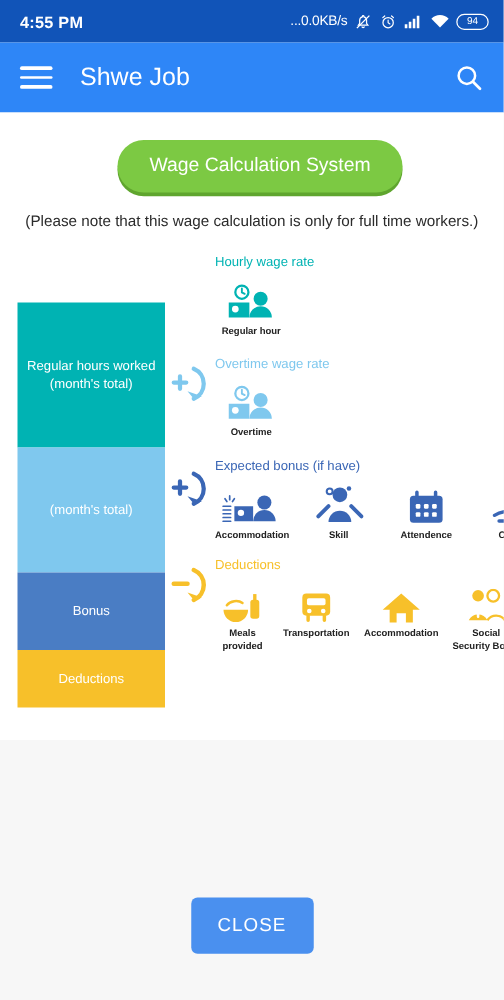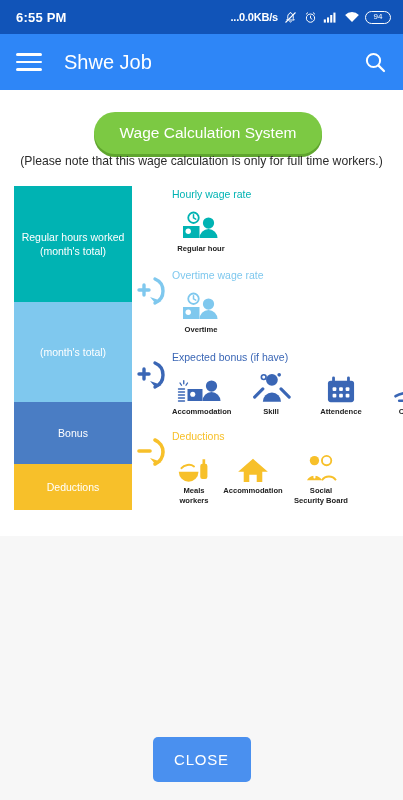--- a/index.html
+++ b/index.html
@@ -12,21 +12,21 @@
   .screen { position: relative; width: 403px; height: 800px; background: #f7f7f7; }
 
   
   .statusbar {
     height: 34px; background: #1154b8; color: #fff;
     display: flex; align-items: center; justify-content: space-between;
     padding: 0 12px 0 16px;
   }
   .status-time { font-size: 13px; font-weight: 700; letter-spacing: .2px; }
   .status-right { display: flex; align-items: center; gap: 5px; }
-  .status-speed { font-size: 11px; font-weight: 700; letter-spacing: -.2px; }
+  .status-speed { font-size: 11px; font-weight: 400; letter-spacing: -.2px; }
   .sb-ic { display: block; }
   .battery {
     display: inline-flex; align-items: center; justify-content: center;
     min-width: 26px; height: 13px; border: 1.6px solid #fff; border-radius: 7px;
     font-size: 8px; font-weight: 400; padding: 0 3px; line-height: 1;
   }
 
   
   .appbar {
     height: 56px; background: #2e86f7; color: #fff;
@@ -44,31 +44,31 @@
 
   .pill-wrap { display: flex; justify-content: center; padding-left: 13px; }
   .pill {
     background: #7cc943; color: #fff; border: none;
     border-radius: 24px; padding: 12px 26px; font-size: 15.5px;
     box-shadow: 0 3px 0 #5fa52e; cursor: pointer;
     font-family: "Liberation Sans", sans-serif;
   }
   .note {
     text-align: center; font-size: 12.2px; color: #2b2b2b;
-    padding: 0 8px;
+    margin-top: 16px; padding: 0 8px;
   }
 
   
   .diagram { display: flex; margin-top: 18px; padding: 0 8px 0 0; }
   .bars { width: 118px; margin-left: 14px; flex: none; }
   .bar {
     color: #fff; display: flex; align-items: center; justify-content: center;
     text-align: center; font-size: 10.5px; line-height: 1.35; padding: 0 6px;
   }
-  .bar-regular  { height: 116px; background: #00b3b3; }
+  .bar-regular  { height: 116px; background: #00b3b3; margin-top: 40px; }
   .bar-overtime { height: 100px; background: #7fc8ee; }
   .bar-bonus    { height: 62px;  background: #4a7dc4; text-align: center; }
   .bar-deduct   { height: 46px;  background: #f7c02a; }
 
   .rows { flex: 1; position: relative; padding-left: 6px; }
   .row { position: relative; padding-left: 34px; }
   .row-title { font-size: 10.5px; margin-bottom: 5px; }
   .t-teal   { color: #00b3b3; }
   .t-lblue  { color: #7fc8ee; }
   .t-dblue  { color: #3a66b5; }
@@ -86,35 +86,35 @@
 
   
   .r1 { margin-top: 2px; }
   .r2 { margin-top: 16px; }
   .r3 { margin-top: 16px; }
   .r4 { margin-top: 14px; }
 
   
   .footer {
     position: absolute; left: 0; right: 0; bottom: 0; height: 92px;
-    display: flex; align-items: center; justify-content: center; padding-top: 10px;
+    display: flex; align-items: flex-start; justify-content: center; padding-top: 10px;
   }
   .close-btn {
     background: #4a90ef; color: #fff; border: none; border-radius: 5px;
     width: 98px; height: 45px; font-size: 15px; letter-spacing: .8px;
     cursor: pointer; font-family: "Liberation Sans", sans-serif;
   }
 </style>
 </head>
 <body>
 
 <div class="screen">
 
   <div class="statusbar">
-    <div class="status-time">6:55 PM</div>
+    <div class="status-time">4:55 PM</div>
     <div class="status-right">
       <span class="status-speed">...0.0KB/s</span>
 
       <svg class="sb-ic" width="15" height="15" viewBox="0 0 24 24">
         <path d="M6 16h12l-1.6-2.2V10a4.6 4.6 0 0 0-3.4-4.5V5a1 1 0 0 0-2 0v.5A4.6 4.6 0 0 0 7.6 10v3.8L6 16z" fill="none" stroke="#fff" stroke-width="1.6"></path>
         <path d="M10.3 18a1.8 1.8 0 0 0 3.4 0" fill="none" stroke="#fff" stroke-width="1.6"></path>
         <path d="M4 20L20 4" stroke="#fff" stroke-width="1.8"></path>
       </svg>
 
       <svg class="sb-ic" width="15" height="15" viewBox="0 0 24 24">
@@ -311,23 +311,35 @@
             <div class="icon-item" style="width:44px">
               <div class="glyph">
                 <svg width="34" height="26" viewBox="0 0 38 28">
                   <path d="M2 16h22a11 11 0 0 1-22 0z" fill="#f7c02a"></path>
                   <path d="M5 12c3-4 10-5 14-2" stroke="#f7c02a" stroke-width="2.2" fill="none" stroke-linecap="round"></path>
                   <rect x="26" y="7" width="8" height="17" rx="2.5" fill="#f7c02a"></rect>
                   <rect x="28.5" y="2" width="3" height="6" fill="#f7c02a"></rect>
                 </svg>
               </div>
               <div class="cap">Meals</div>
-              <div class="cap" style="margin-top:0">workers</div>
-            </div>
-
+              <div class="cap" style="margin-top:0">provided</div>
+            </div>
+
+            <div class="icon-item wide">
+              <div class="glyph">
+                <svg width="30" height="26" viewBox="0 0 32 28">
+                  <rect x="4" y="2" width="24" height="19" rx="3.5" fill="#f7c02a"></rect>
+                  <rect x="8" y="6" width="16" height="6" rx="1.5" fill="#fff"></rect>
+                  <circle cx="10" cy="17" r="2" fill="#fff"></circle>
+                  <circle cx="22" cy="17" r="2" fill="#fff"></circle>
+                  <path d="M9 21v4M23 21v4" stroke="#f7c02a" stroke-width="3" stroke-linecap="round"></path>
+                </svg>
+              </div>
+              <div class="cap">Transportation</div>
+            </div>
 
             <div class="icon-item wide">
               <div class="glyph">
                 <svg width="32" height="26" viewBox="0 0 34 28">
                   <path d="M17 2 33 16h-6v11h-6v-8h-8v8H7V16H1z" fill="#f7c02a"></path>
                 </svg>
               </div>
               <div class="cap">Accommodation</div>
             </div>
 

